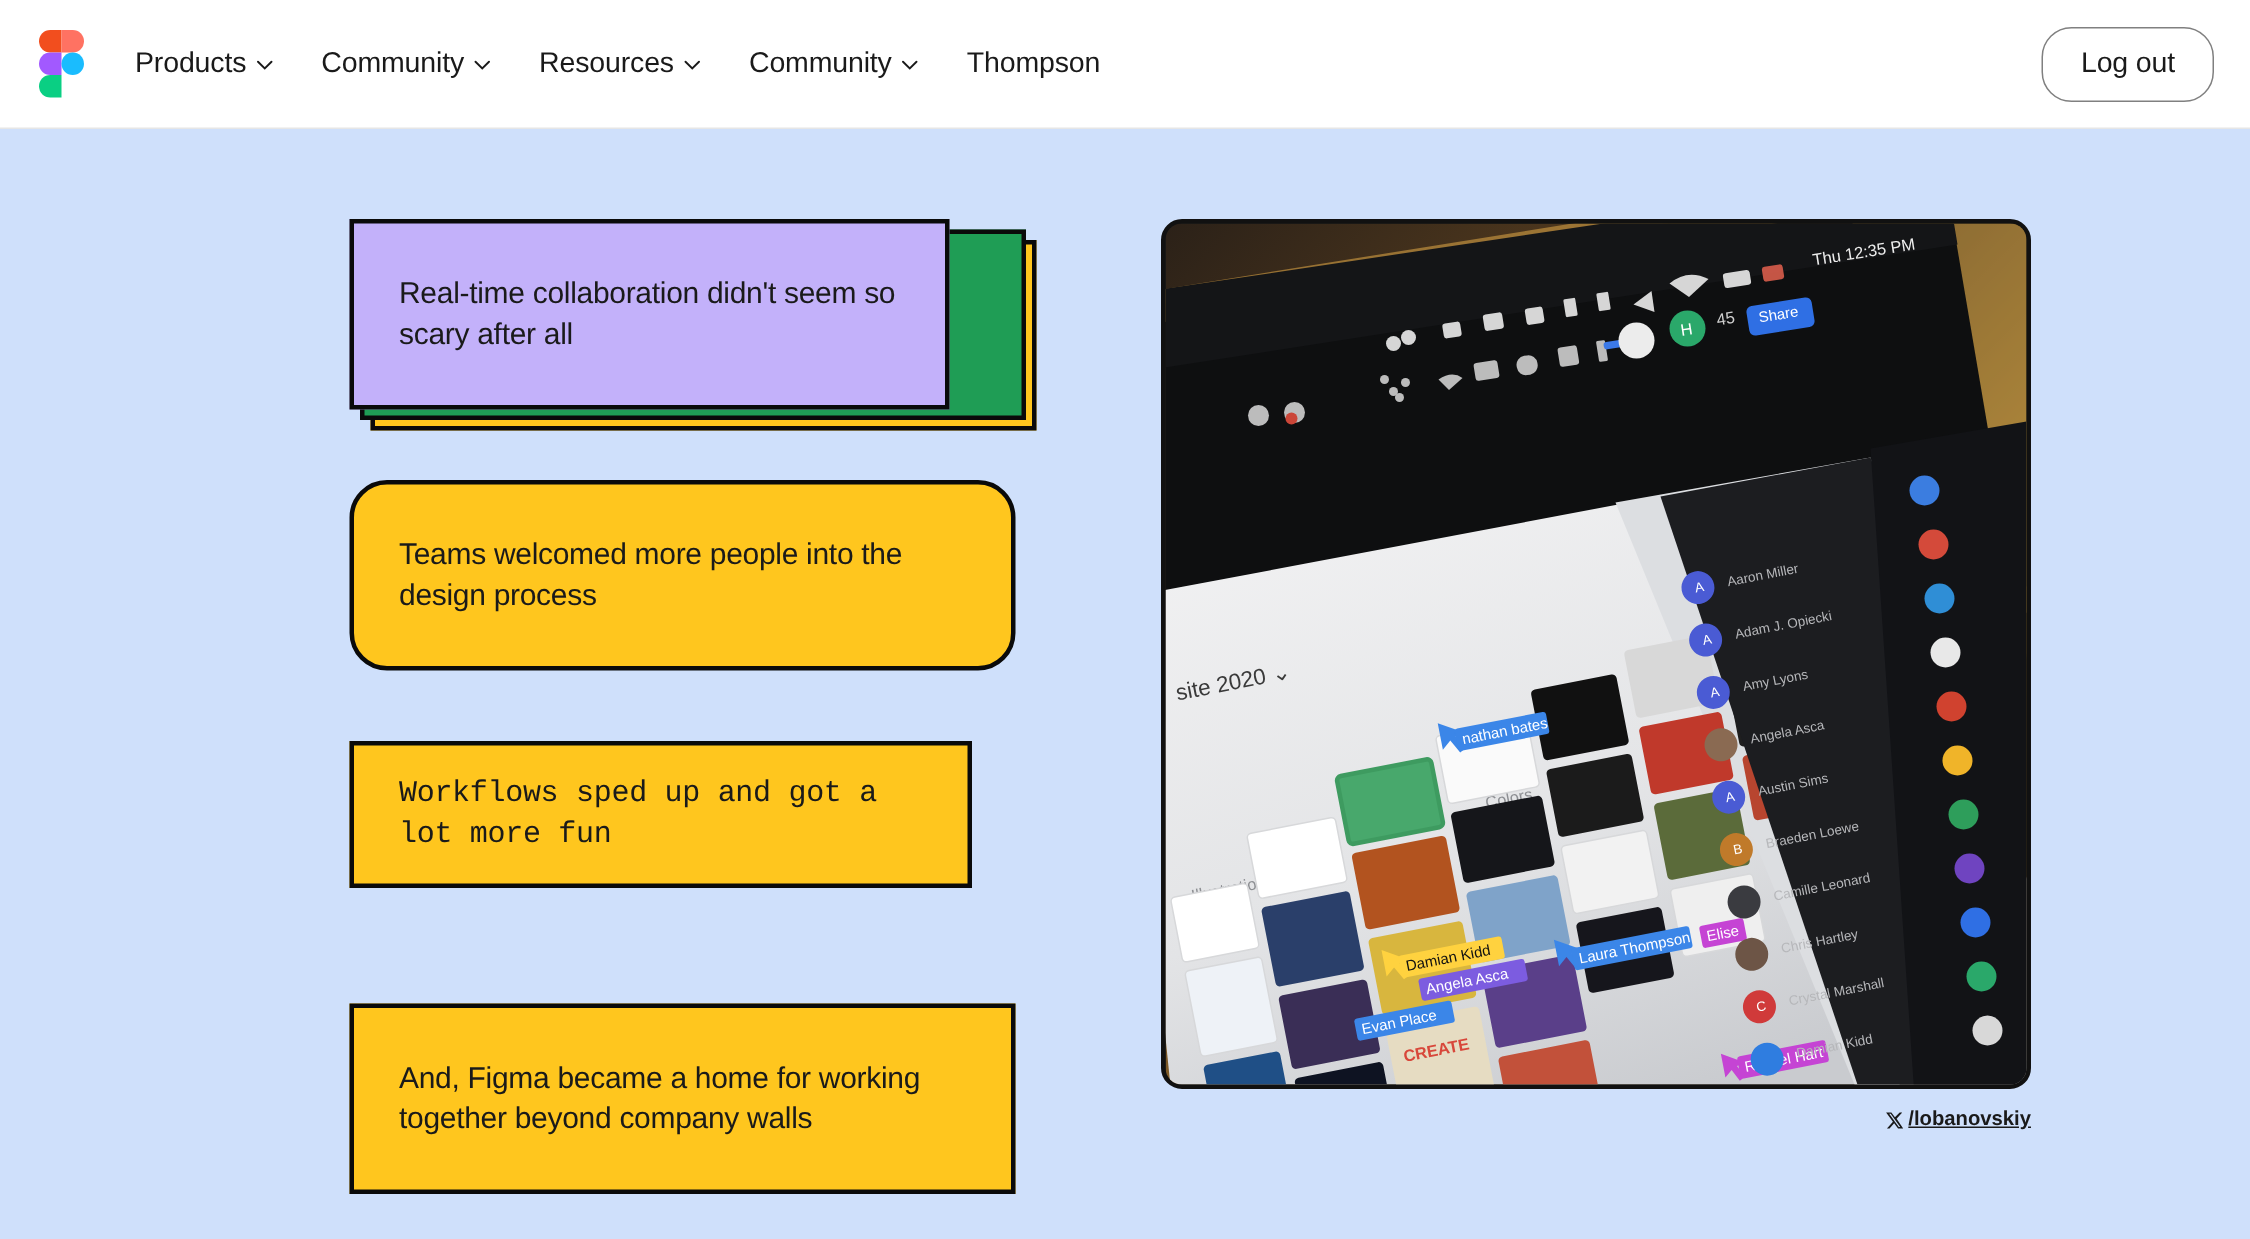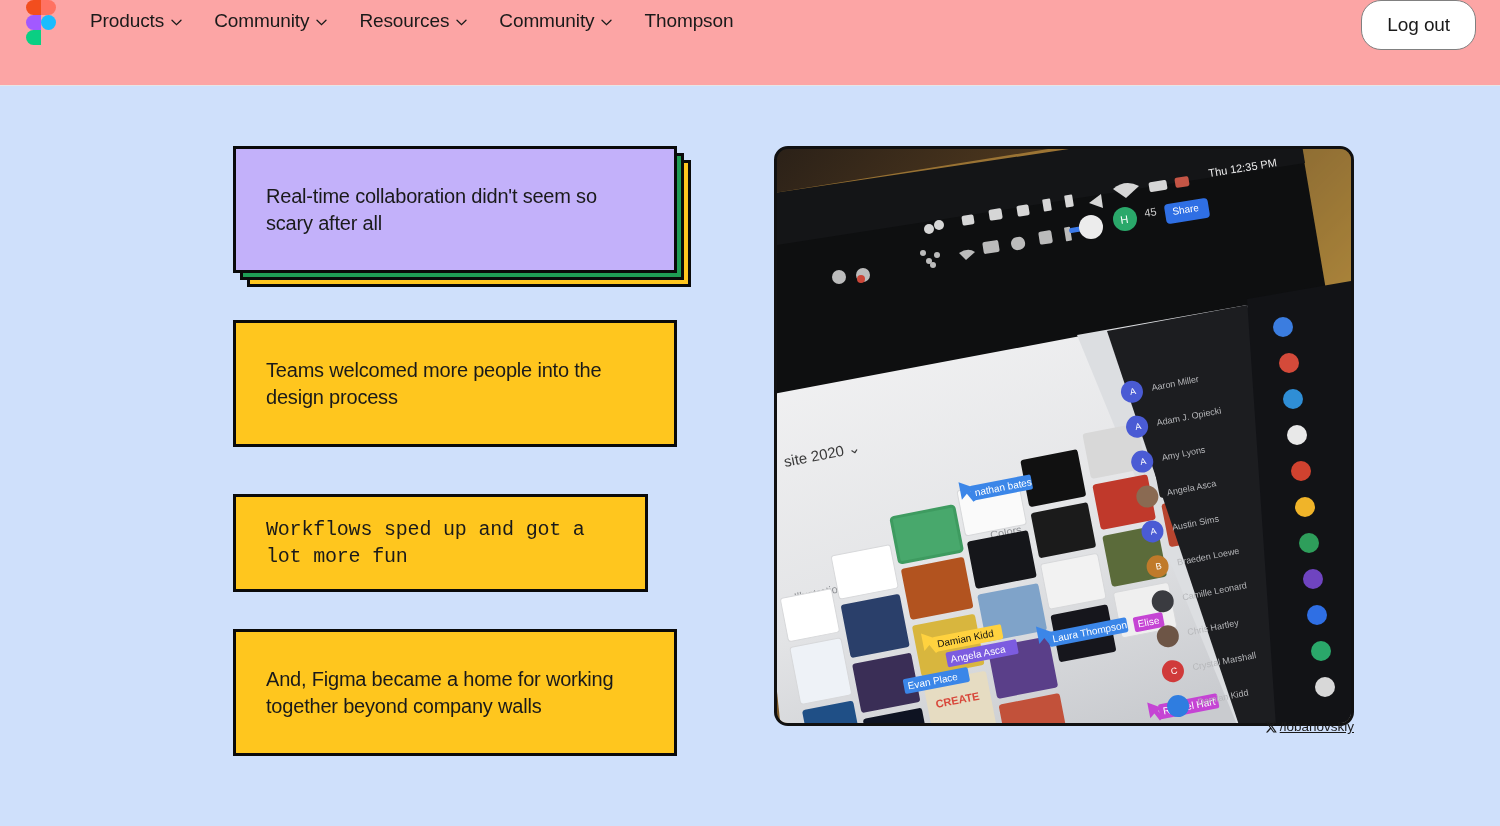--- a/index.html
+++ b/index.html
@@ -11,24 +11,24 @@
     font-family: "Liberation Sans", sans-serif;
     background: #CFE0FB;
   }
 
   
   .navbar {
     position: absolute;
     top: 0; left: 0;
     width: 1500px;
     height: 86px;
-    background: #fca5a5;
+    background: #ffffff;
     border-bottom: 1px solid #E6E6E6;
     display: flex;
-    align-items: flex-start;
+    align-items: center;
     padding: 0 24px 0 26px;
   }
 
   .logo {
     width: 30px;
     height: 45px;
     position: relative;
     flex: 0 0 auto;
     margin-right: 18px;
   }
@@ -138,26 +138,27 @@
   .photo-inner {
     position: absolute;
     inset: 0;
     overflow: hidden;
   }
   .ph-svg { position: absolute; left: 0; top: 0; }
 
   .credit {
     position: absolute;
     right: 0;
-    top: 573px;
+    top: 592px;
     display: flex;
-    align-items: center;
+    align-items: flex-end;
     gap: 3px;
     font-size: 13px;
     color: #1A1A1A;
+    font-weight: bold;
   }
   .credit .xlogo { width: 12px; height: 12px; display: block; }
   .credit a {
     color: #1A1A1A;
     text-decoration: underline;
     font-size: 13.5px;
   }
 </style>
 </head>
 <body>
@@ -219,38 +220,38 @@
   <button class="logout-btn">Log out</button>
 </div>
 
 <div class="page">
 
   <div class="cards">
 
     <div class="card-wrap" style="left:233px; top:60px; width:460px; height:145px;">
       <div class="shadow-layer" style="left:14px; top:14px; width:444px; height:127px; background:#FFC61E; z-index:1;"></div>
       <div class="shadow-layer" style="left:7px; top:7px; width:444px; height:127px; background:#1F9D55; z-index:2;"></div>
-      <div class="card top" style="width:444px; height:127px; background:#C3B1FA;">
+      <div class="card top" style="width:400px; height:127px; background:#C3B1FA;">
         <div class="card-text">Real-time collaboration didn't seem so scary after all</div>
       </div>
     </div>
 
     <div class="card-wrap" style="left:233px; top:234px; width:444px; height:127px;">
-      <div class="card top" style="width:444px; height:127px; background:#FFC61E;">
+      <div class="card top" style="width:444px; height:127px; background:#FFC61E;border-radius:25px;">
         <div class="card-text">Teams welcomed more people into the design process</div>
       </div>
     </div>
 
     <div class="card-wrap" style="left:233px; top:408px; width:415px; height:98px;">
       <div class="card top" style="width:415px; height:98px; background:#FFC61E;font-family:Liberation Mono, monospace;">
         <div class="card-text">Workflows sped up and got a lot more fun</div>
       </div>
     </div>
 
-    <div class="card-wrap" style="left:233px; top:543px; width:444px; height:94px;border-radius:19px;">
+    <div class="card-wrap" style="left:233px; top:583px; width:444px; height:94px;border-radius:19px;">
       <div class="card top" style="width:444px; height:127px; background:#FFC61E;">
         <div class="card-text">And, Figma became a home for working together beyond company walls</div>
       </div>
     </div>
 
   </div>
 
   <div class="photo-block">
 
     <div class="photo-frame">

